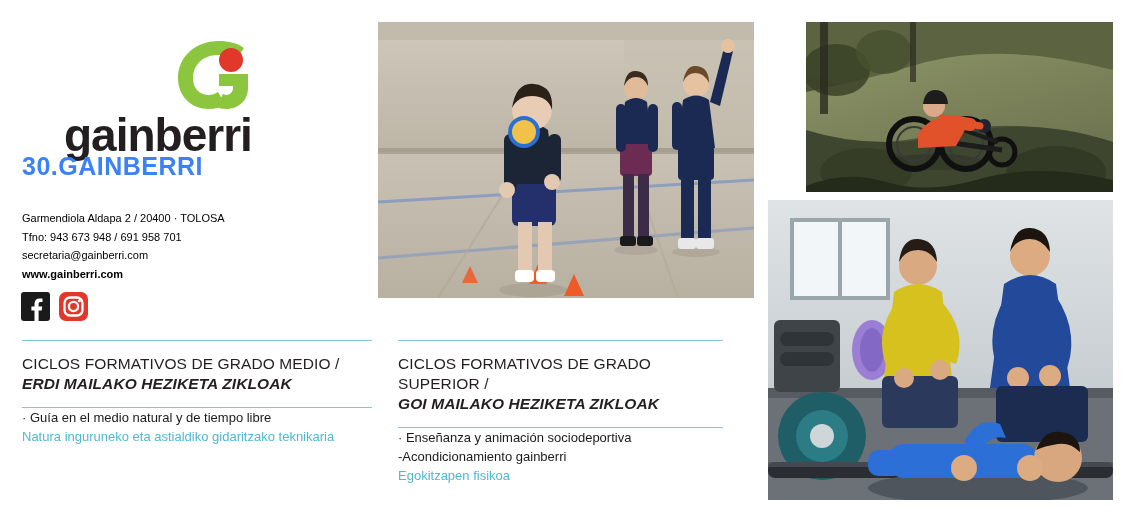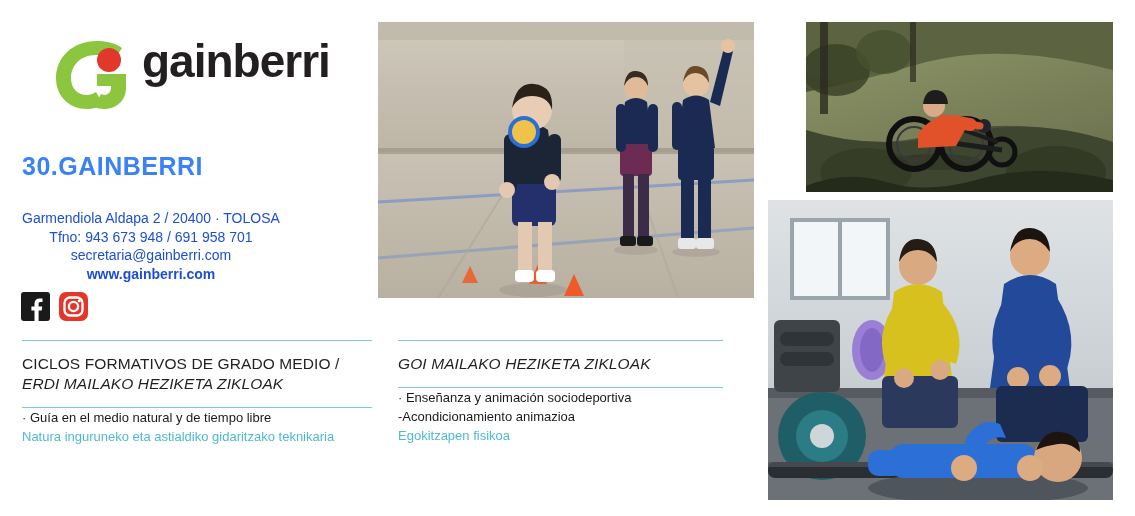--- a/index.html
+++ b/index.html
@@ -23,21 +23,22 @@
     top: 0;
     width: 360px;
     height: 516px;
   }
 
   .logo-block {
     position: absolute;
     left: 52px;
     top: 38px;
     display: flex;
-    align-items: flex-start;
+    align-items: flex-end;
+    flex-direction: column;
   }
   .logo-mark {
     position: relative;
     width: 78px;
     height: 74px;
     flex: none;
   }
   .logo-mark svg { display: block; }
 
   .logo-word {
@@ -56,24 +57,23 @@
     font-size: 25px;
     font-weight: bold;
     letter-spacing: 0.5px;
     color: #3b82f6;
   }
 
   .address-block {
     position: absolute;
     left: 22px;
     top: 209px;
-    font-size: 14px;
+    font-size: 11px;
     line-height: 18.5px;
-    color: #1d4ed8;
-    text-align: center;
+    color: #000000;
   }
   .address-block .bold { font-weight: bold; }
 
   .social-row {
     position: absolute;
     left: 21px;
     top: 292px;
     display: flex;
     gap: 9px;
   }
@@ -111,20 +111,21 @@
     color: #231f20;
     line-height: 20px;
     letter-spacing: 0.1px;
   }
   .cycle-head-eu {
     font-size: 15.5px;
     font-style: italic;
     color: #231f20;
     line-height: 20px;
     letter-spacing: 0.1px;
+    font-weight: bold;
   }
 
   .cycle-items {
     margin-top: 0;
     font-size: 13px;
     line-height: 19px;
   }
   .item-es { color: #1a1a1a; }
   .item-eu { color: #4fb9d4; }
 
@@ -401,22 +402,23 @@
     <div class="cycle-head-eu">ERDI MAILAKO HEZIKETA ZIKLOAK</div>
     <div class="cycle-rule bottom"></div>
     <div class="cycle-items">
       <div class="item-es">· Guía en el medio natural y de tiempo libre</div>
       <div class="item-eu">Natura inguruneko eta astialdiko gidaritzako teknikaria</div>
     </div>
   </div>
 
   <div class="cycle-col superior">
     <div class="cycle-rule top"></div>
+    <div class="cycle-head-es">CICLOS FORMATIVOS DE GRADO SUPERIOR /</div>
     <div class="cycle-head-eu">GOI MAILAKO HEZIKETA ZIKLOAK</div>
     <div class="cycle-rule bottom"></div>
     <div class="cycle-items">
       <div class="item-es">· Enseñanza y animación sociodeportiva</div>
-      <div class="item-es">-Acondicionamiento animazioa</div>
+      <div class="item-es">-Acondicionamiento gainberri</div>
       <div class="item-eu">Egokitzapen fisikoa</div>
     </div>
   </div>
 
 </div>
 
 </body></html>

